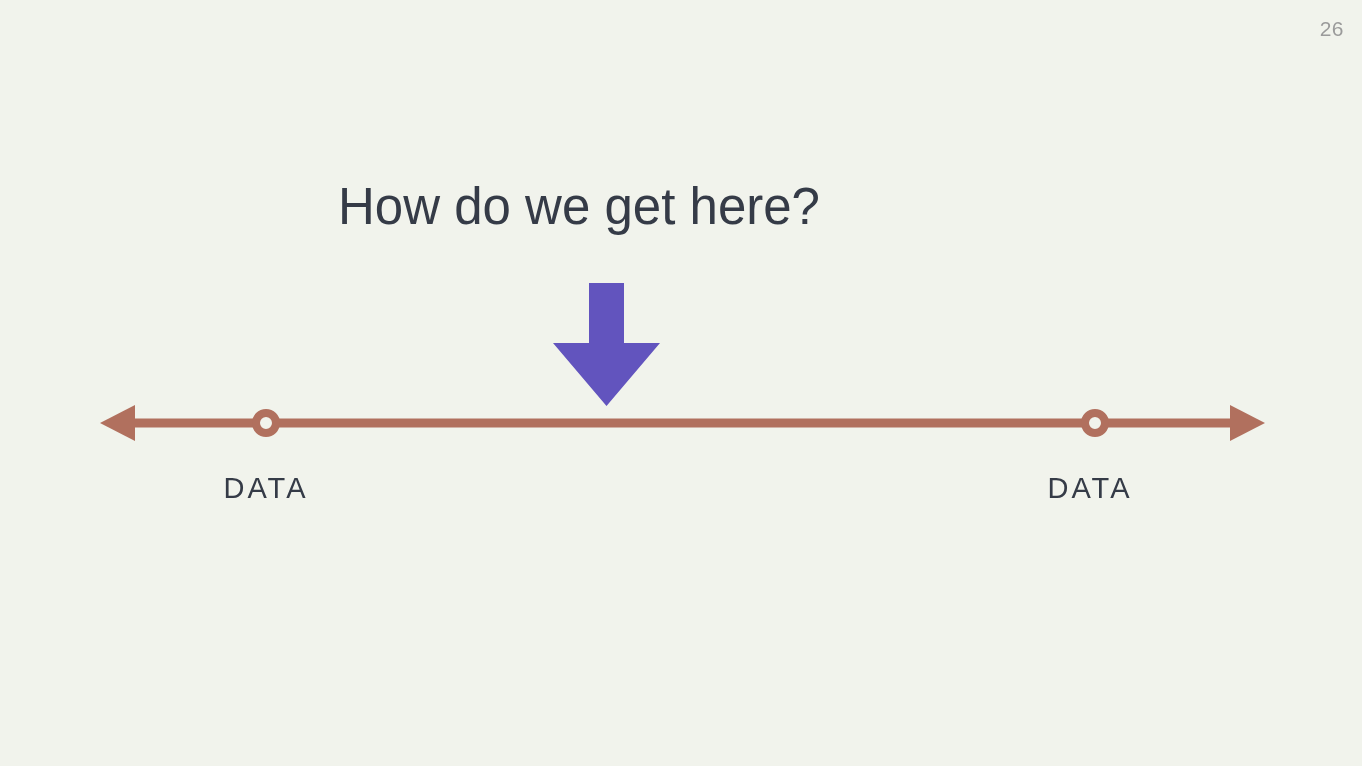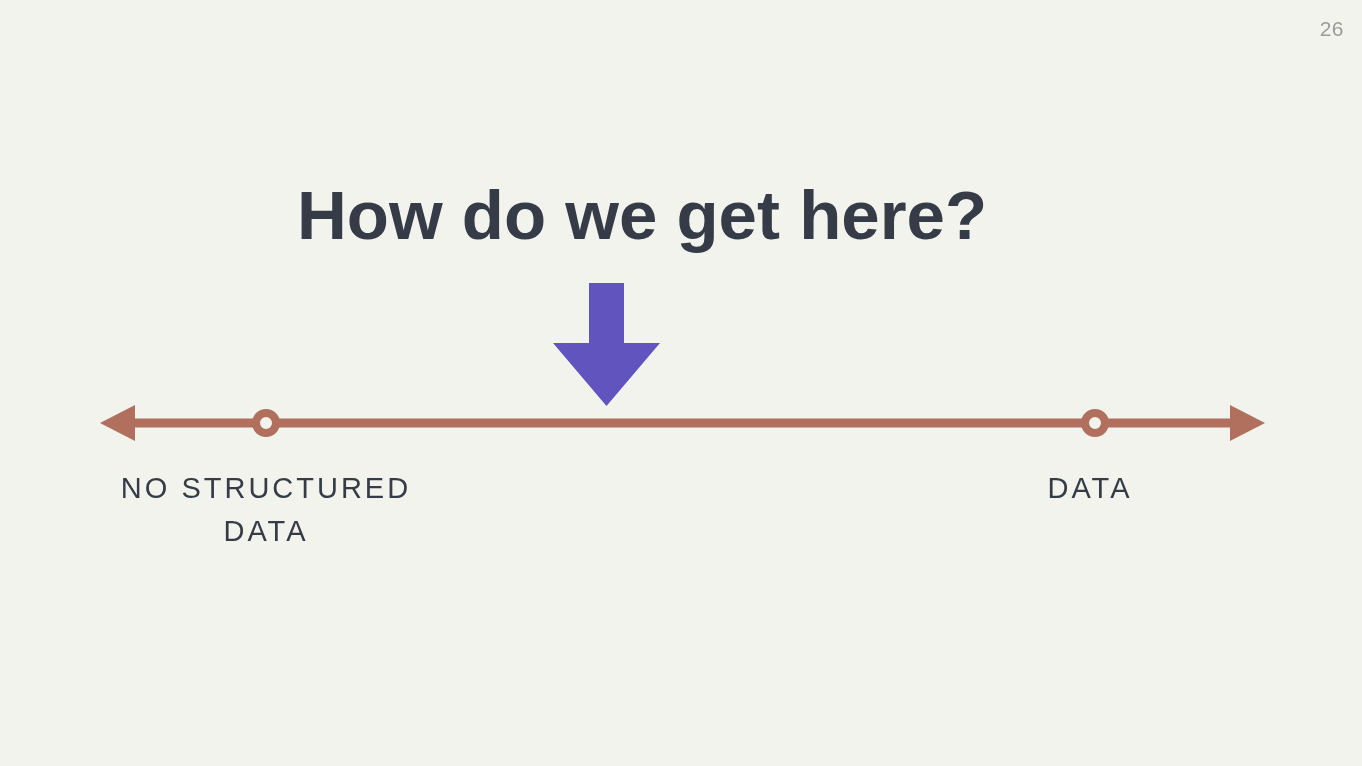--- a/index.html
+++ b/index.html
@@ -25,25 +25,25 @@
     position: absolute;
     top: 17px;
     right: 18px;
     font-size: 21px;
     color: var(--page-number);
     letter-spacing: 0.5px;
   }
   .title {
     position: absolute;
     top: 181px;
-    left: 642px;
+    left: 579px;
     transform: translateX(-50%);
     white-space: nowrap;
-    font-size: 69px;
-    font-weight: 700;
+    font-size: 51px;
+    font-weight: 400;
     color: var(--text);
     line-height: 1;
   }
   .down-arrow {
     position: absolute;
     left: 553px;
     top: 283px;
     width: 107px;
     height: 123px;
   }
@@ -92,21 +92,20 @@
 
   <svg class="spectrum" viewBox="0 0 1175 42" aria-hidden="true">
     <line class="axis-line" x1="30" y1="21" x2="1145" y2="21"></line>
     <polygon points="5,21 40,3 40,39"></polygon>
     <polygon points="1170,21 1135,3 1135,39"></polygon>
     <circle cx="171" cy="21" r="10"></circle>
     <circle cx="1000" cy="21" r="10"></circle>
   </svg>
 
   <div class="endpoint-label left">
-    <div>NO STRUCTURED</div>
     <div>DATA</div>
   </div>
 
   <div class="endpoint-label right">
     <div>DATA</div>
   </div>
 
 </div>
 
 </body></html>

